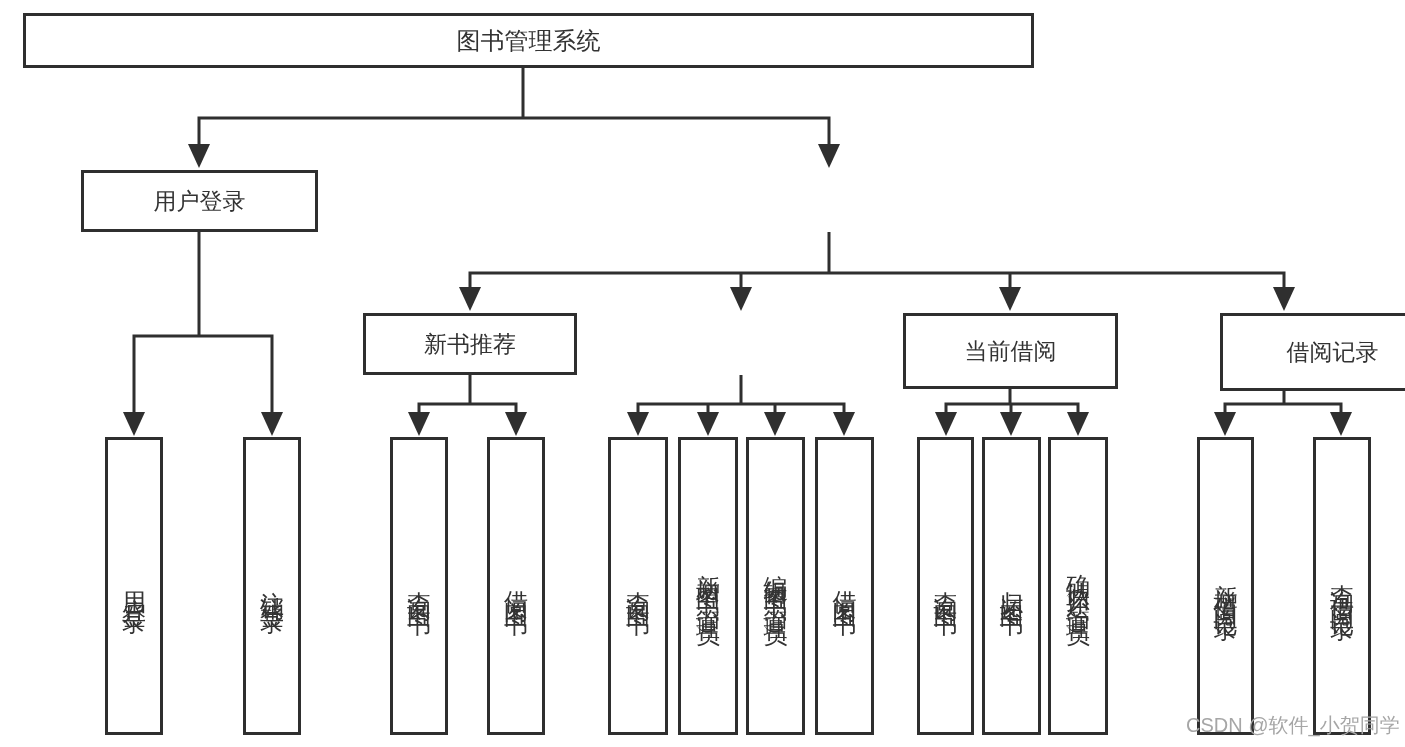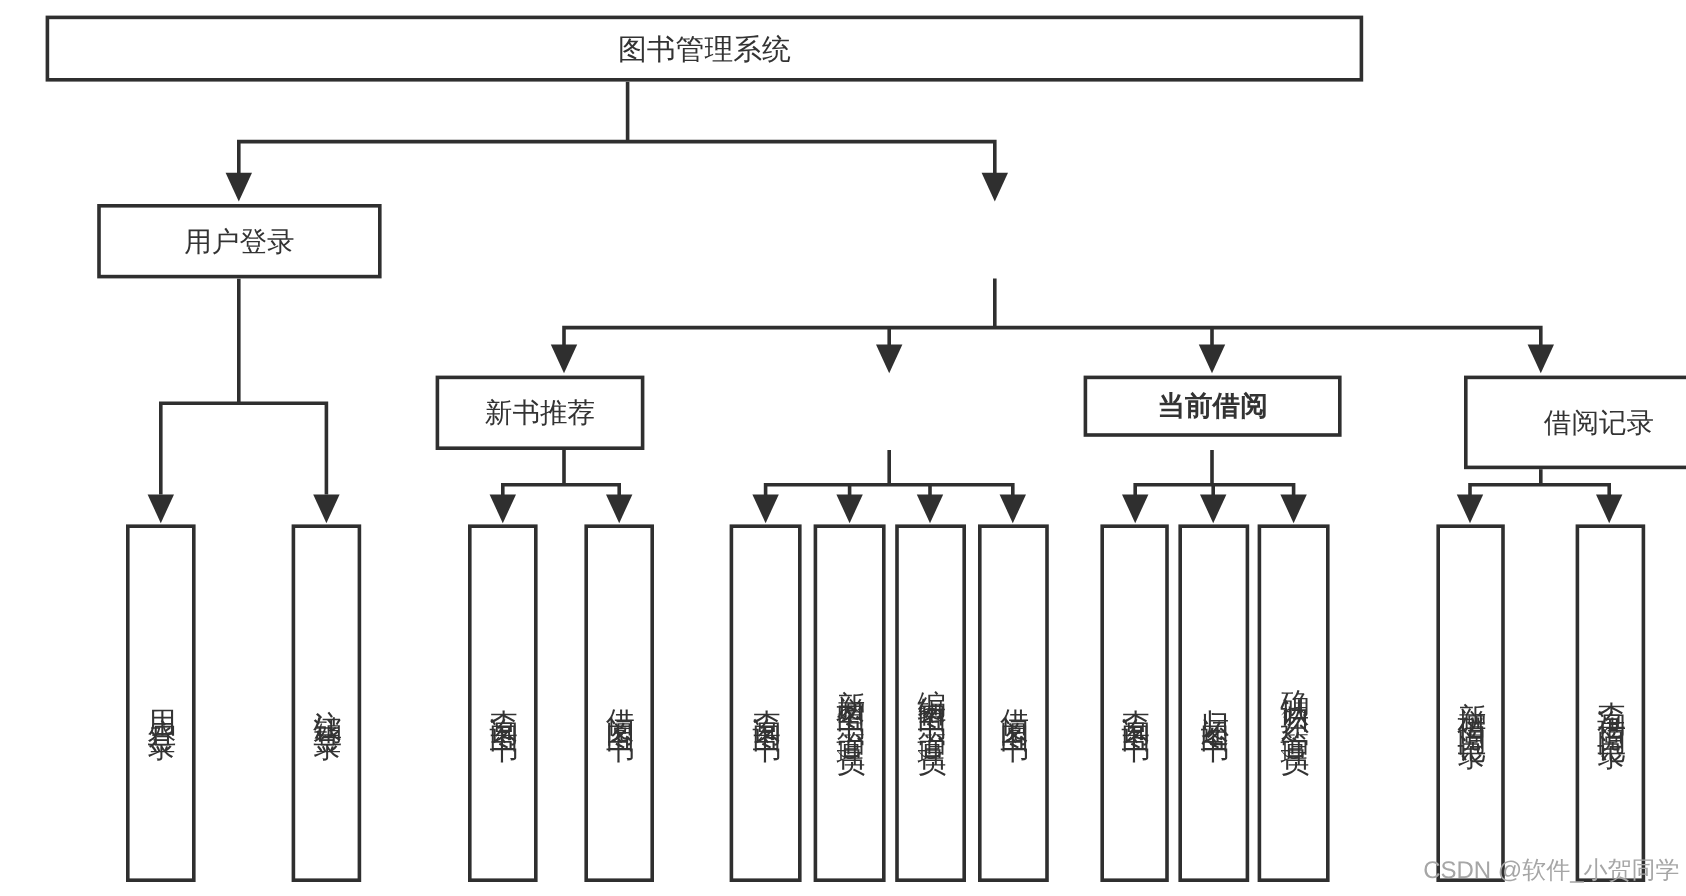--- a/index.html
+++ b/index.html
@@ -51,26 +51,26 @@
   .root-box { font-size: 24px; }
   .v-box { font-size: 24px; }
   .v-box .label {
     writing-mode: vertical-rl;
     text-orientation: mixed;
     letter-spacing: 7px;
     white-space: normal;
     line-height: 1;
   }
   
-  #node-root            { left: 38px;   top: 13px;  width: 1098px; height: 55px; }
+  #node-root            { left: 23px;   top: 13px;  width: 1011px; height: 55px; }
   #node-user-login      { left: 81px;   top: 170px; width: 237px;  height: 62px; }
   #node-book-management { left: 711px;  top: 170px; width: 237px;  height: 62px; }
-  #node-new-book-recommendation { left: 363px;  top: 313px; width: 174px; height: 62px; }
+  #node-new-book-recommendation { left: 363px;  top: 313px; width: 214px; height: 62px; }
   #node-book-borrowing          { left: 633px;  top: 313px; width: 215px; height: 62px; }
-  #node-current-borrowing       { left: 903px;  top: 313px; width: 215px; height: 51px; font-weight: bold; }
+  #node-current-borrowing       { left: 903px;  top: 313px; width: 215px; height: 76px; }
   #node-borrowing-records       { left: 1172px; top: 313px; width: 225px; height: 78px; margin-left: 48px; }
   #node-login               { left: 105px;  top: 437px; width: 58px; height: 298px; }
   #node-logout              { left: 243px;  top: 437px; width: 58px; height: 298px; }
   #node-query-books-rec     { left: 390px;  top: 437px; width: 58px; height: 298px; }
   #node-borrow-books-rec    { left: 487px;  top: 437px; width: 58px; height: 298px; }
   #node-query-books-bor     { left: 608px;  top: 437px; width: 60px; height: 298px; }
   #node-add-books-admin     { left: 678px;  top: 437px; width: 60px; height: 298px; }
   #node-edit-books-admin    { left: 746px;  top: 437px; width: 59px; height: 298px; }
   #node-borrow-books-bor    { left: 815px;  top: 437px; width: 59px; height: 298px; }
   #node-query-books-cur     { left: 917px;  top: 437px; width: 57px; height: 298px; }

